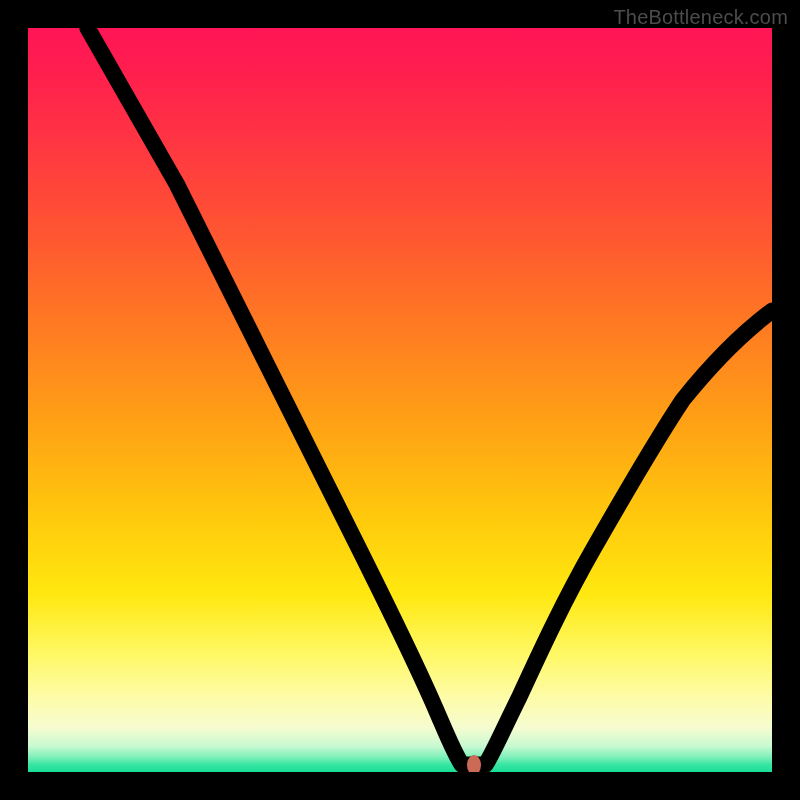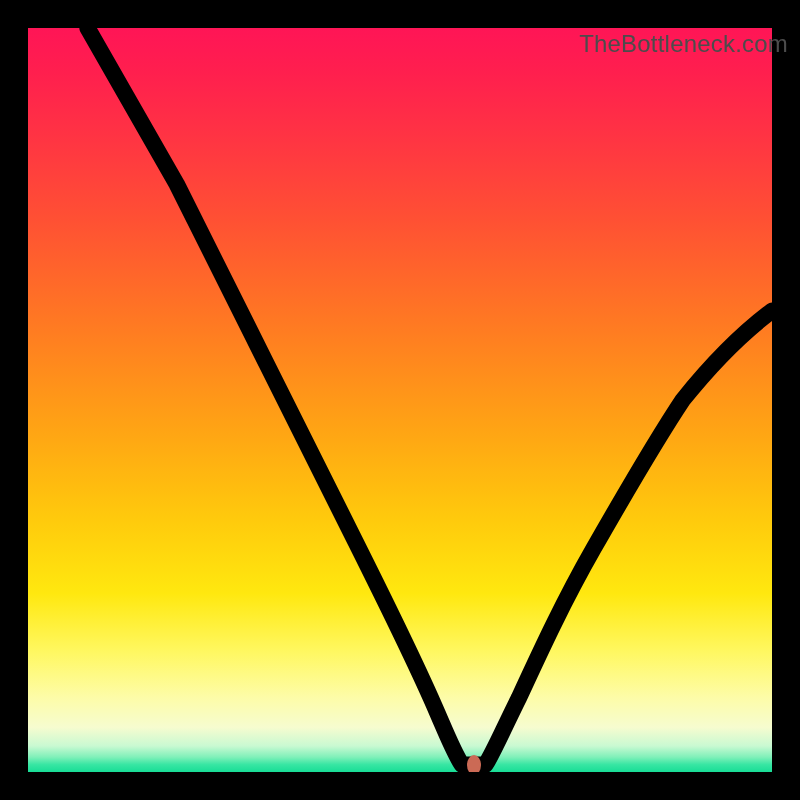--- a/index.html
+++ b/index.html
@@ -15,25 +15,24 @@
     position: relative;
     width: 800px;
     height: 800px;
     background: #000;
   }
   .watermark {
     position: absolute;
     top: 6px;
     right: 12px;
     color: #4c4c4c;
-    font-size: 24px;
+    font-size: 20px;
     letter-spacing: 0.2px;
     font-weight: 400;
     z-index: 10;
-    margin-top: 24px;
   }
   
   .plot {
     position: absolute;
     left: 28px;
     top: 28px;
     width: 744px;   
     height: 744px;
     overflow: hidden;
   }

